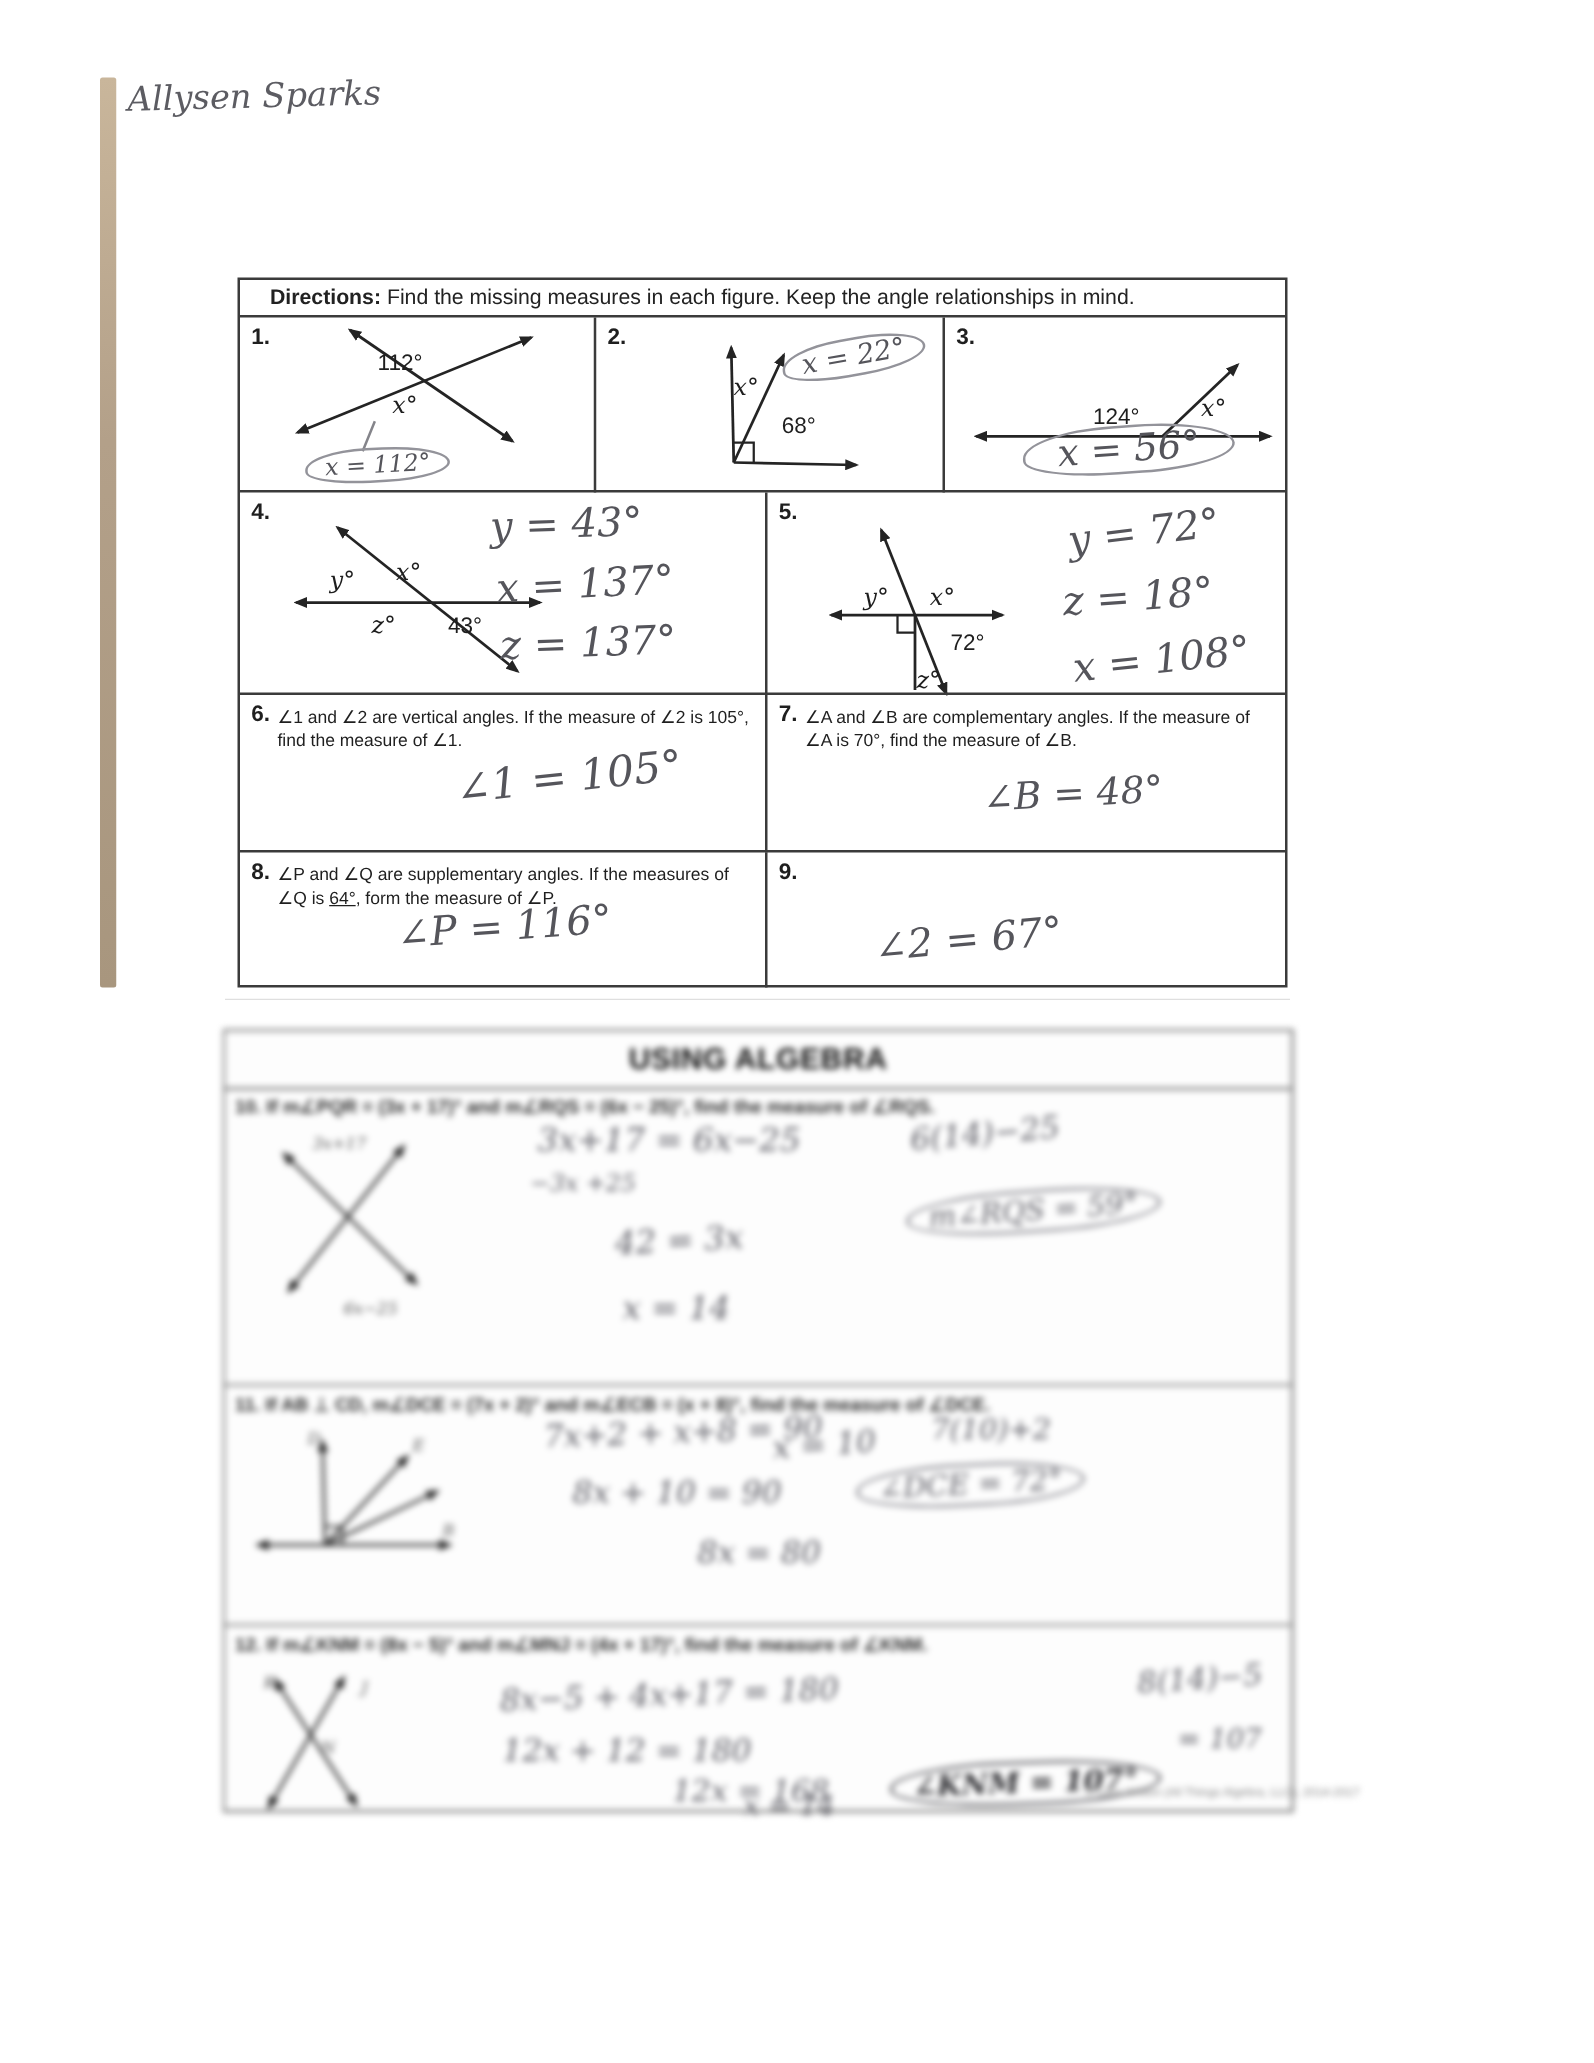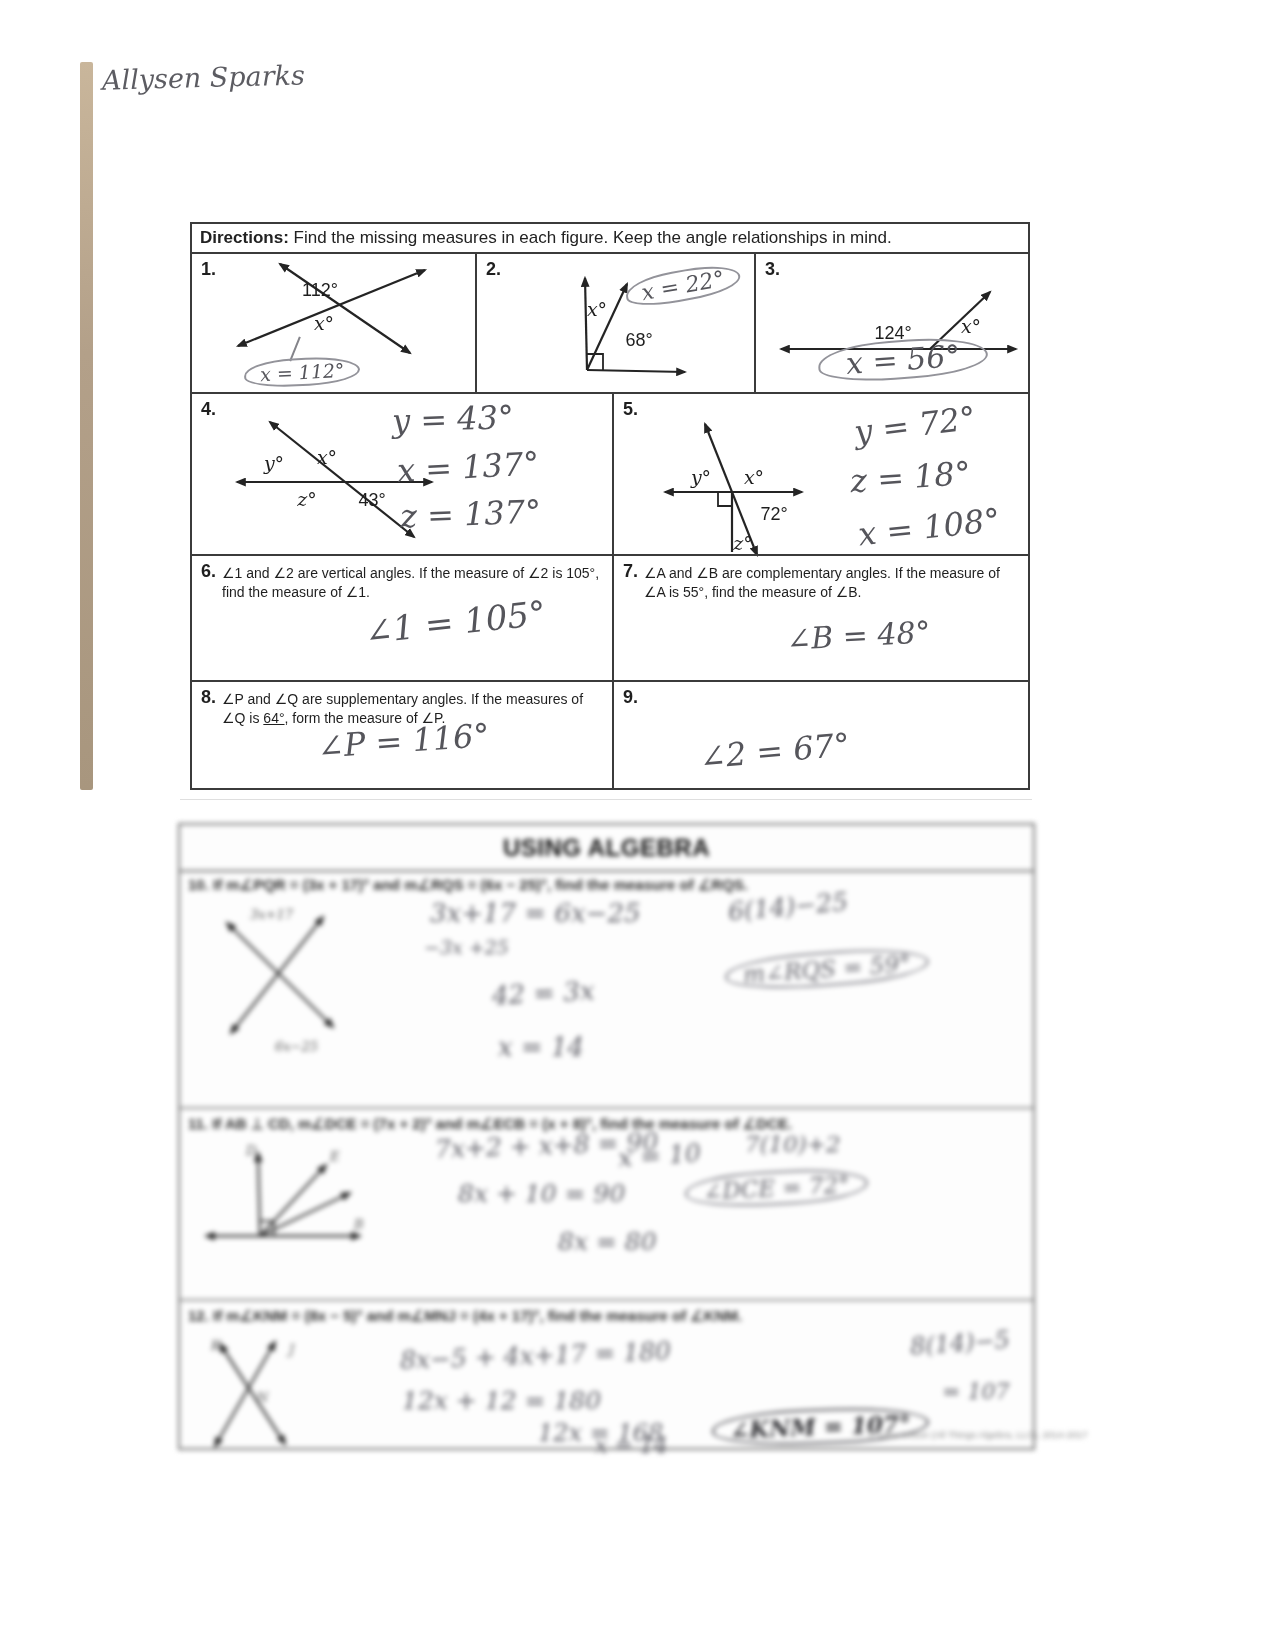--- a/index.html
+++ b/index.html
@@ -9,21 +9,21 @@
   .edge-strip{left:80px;top:62px;width:13px;height:728px;
               background:linear-gradient(180deg,#c9b69b,#b3a089 40%,#a8967e);border-radius:2px;}
   .seam{left:180px;top:799px;width:852px;height:1px;background:rgba(110,110,110,.22);}
   .name{left:102px;top:62px;font-family:"DejaVu Serif",serif;font-style:italic;
         font-size:27px;color:#5c5c62;transform:rotate(-1.5deg);white-space:nowrap;}
   .title{left:115px;top:150px;width:1000px;text-align:center;white-space:nowrap;color:#1b1b1b;}
   .tscript{font-family:"DejaVu Serif",serif;font-style:italic;font-weight:bold;font-size:34px;}
   .tcaps{font-family:"Liberation Sans",sans-serif;font-weight:bold;font-size:37px;letter-spacing:-1.5px;}
   .table{left:190px;top:222px;width:836px;height:564px;border:2px solid #3b3b3b;background:#fff;}
   .row{position:absolute;left:0;right:0;border-top:2px solid #3b3b3b;}
-  .row.first{border-top:none;}
+  .row.first{border-top:none;padding-left:16px;}
   .cell{position:absolute;top:0;bottom:0;}
   .cell.bl{border-left:2px solid #3b3b3b;}
   .dir{font-size:17px;line-height:27px;padding-left:8px;white-space:nowrap;}
   .dir b{font-weight:bold;}
   .pnum{position:absolute;left:9px;top:5px;font-weight:bold;font-size:18px;color:#1f1f1f;}
   .ptext{position:absolute;left:30px;top:8px;right:8px;font-size:14px;line-height:1.33;color:#1f1f1f;}
   .ul{text-decoration:underline;}
   .hw{position:absolute;font-family:"DejaVu Serif",serif;font-style:italic;
       color:#55555b;white-space:nowrap;}
   .circle{border:2.5px solid #93939a;border-radius:48% 52% 50% 50% / 62% 58% 55% 45%;
@@ -152,21 +152,21 @@
     </div>
 
     <div class="row" style="top:330px;height:126px;">
       <div class="cell" style="left:0;width:420px;">
         <div class="pnum">6.</div>
         <div class="ptext">∠1 and ∠2 are vertical angles.  If the measure  of ∠2 is 105°, find the measure of ∠1.</div>
         <div class="hw" style="left:172px;top:46px;font-size:34px;transform:rotate(-6deg);">∠1 = 105°</div>
       </div>
       <div class="cell bl" style="left:420px;width:416px;">
         <div class="pnum">7.</div>
-        <div class="ptext">∠A and ∠B are complementary angles.  If the measure of ∠A is 55°, find the measure of ∠B.</div>
+        <div class="ptext">∠A and ∠B are complementary angles.  If the measure of ∠A is 70°, find the measure of ∠B.</div>
         <div class="hw" style="left:172px;top:62px;font-size:30px;transform:rotate(-3deg);">∠B = 48°</div>
       </div>
     </div>
 
     <div class="row" style="top:456px;height:108px;">
       <div class="cell" style="left:0;width:420px;">
         <div class="pnum">8.</div>
         <div class="ptext"><span>∠P and ∠Q are supplementary angles.  If the measures of ∠Q is </span><span class="ul">64°</span><span>, form the measure of ∠P.</span></div>
         <div class="hw" style="left:125px;top:40px;font-size:32px;transform:rotate(-4deg);">∠P = 116°</div>
       </div>

